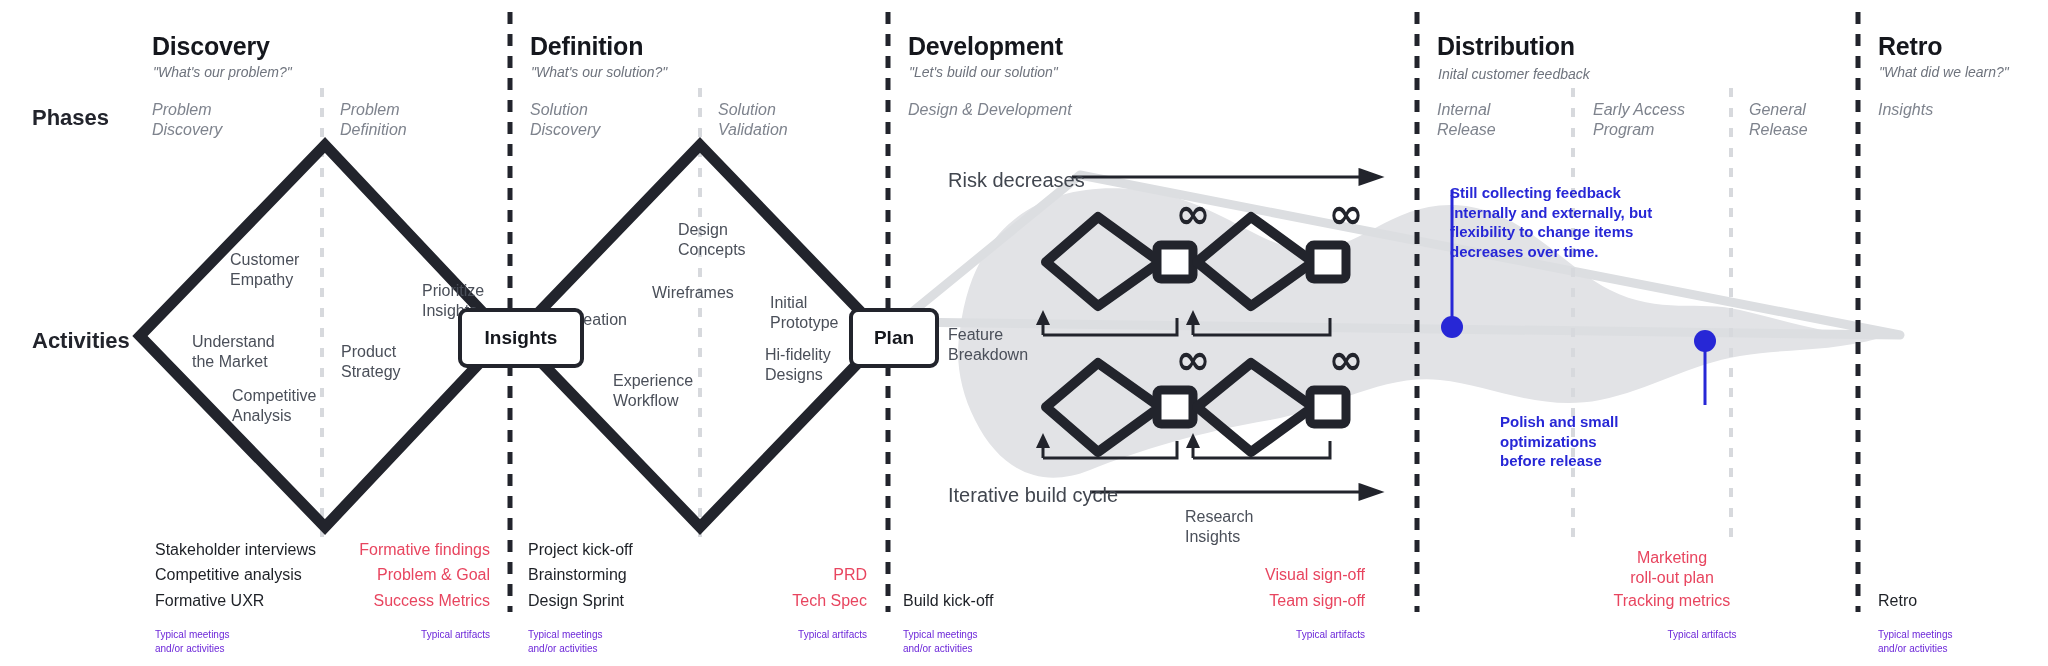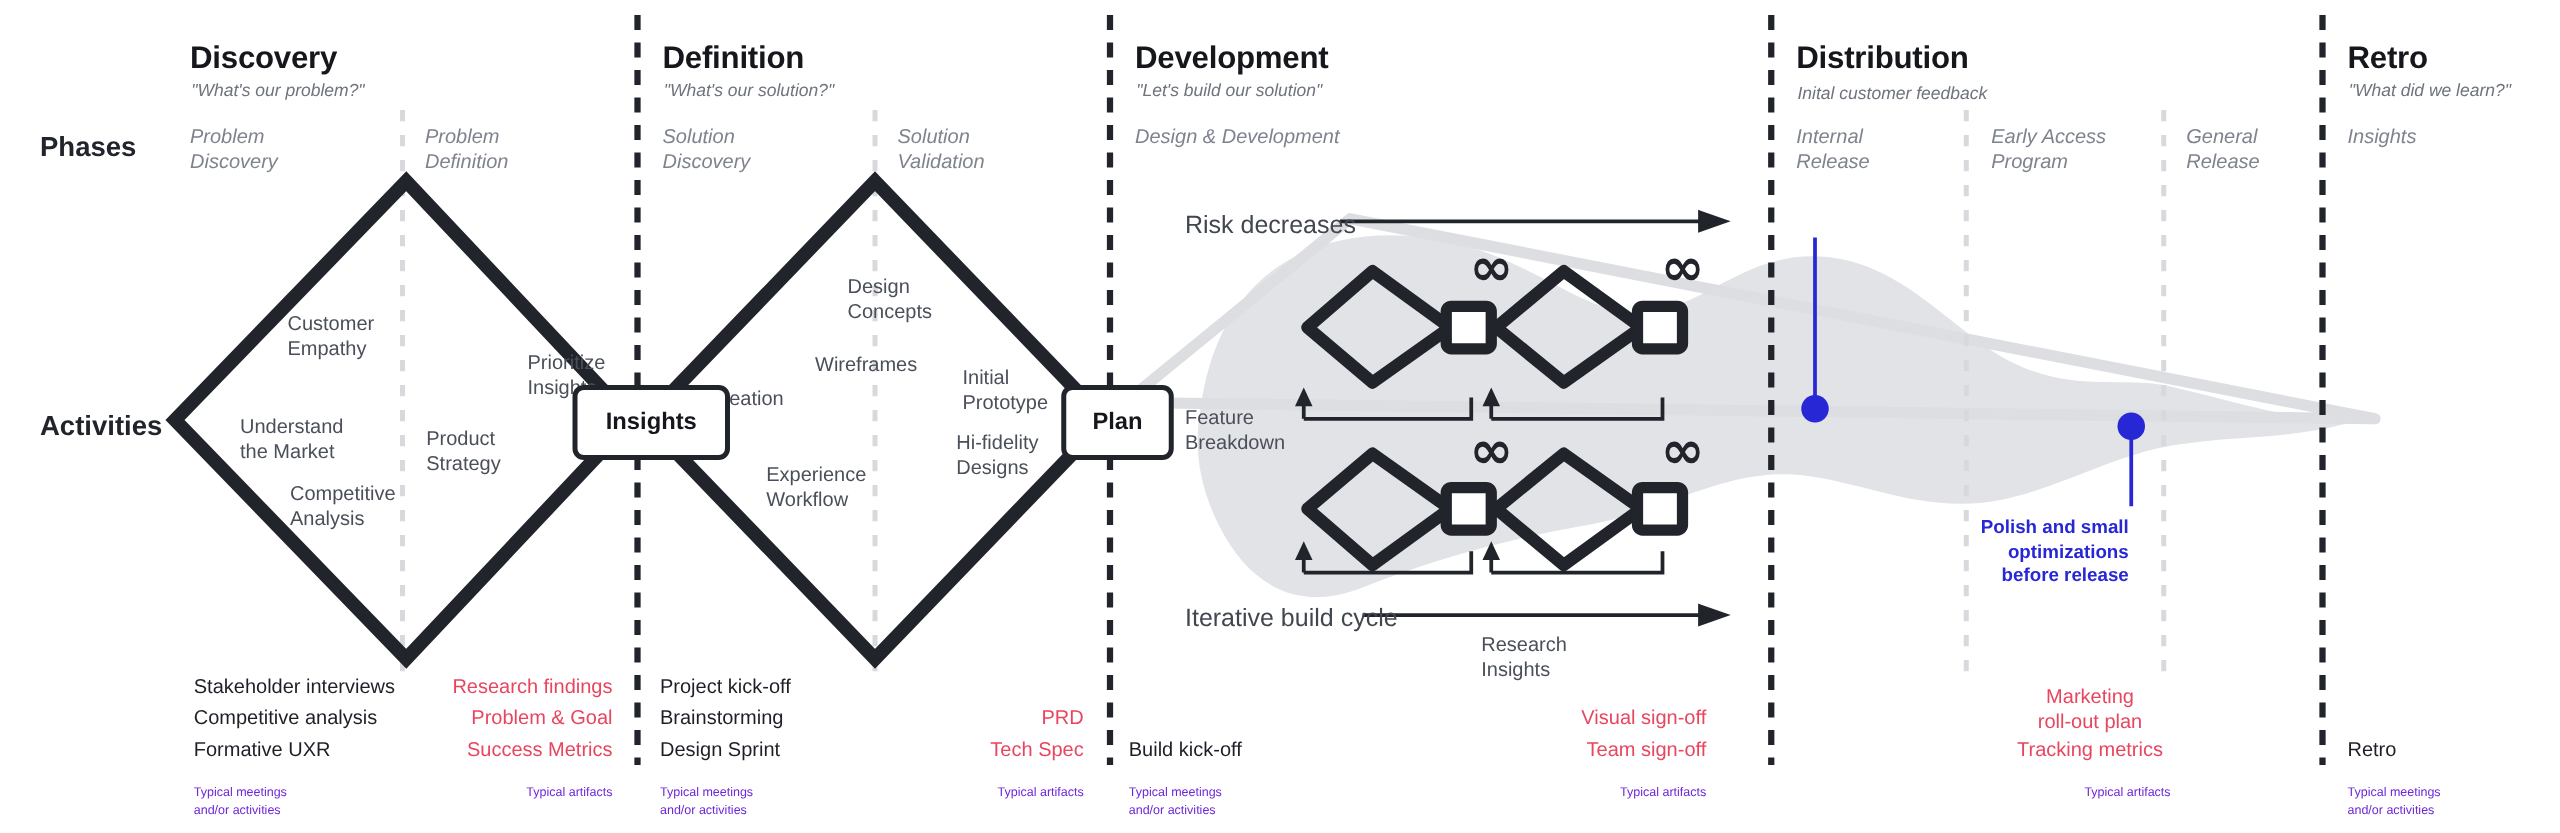--- a/index.html
+++ b/index.html
@@ -26,21 +26,21 @@
 
   .chip{
     position:absolute;z-index:6;background:#fff;border:4px solid #22242c;border-radius:9px;
     font-weight:bold;font-size:19px;color:#15171d;
     display:flex;align-items:center;justify-content:center;
   }
 
   .flow-label{font-size:20px;color:#41464f;}
 
   .annot{font-size:15px;color:#2727d6;font-weight:bold;line-height:1.3;}
-  .annot.right{text-align:right;}
+  .annot.right{}
 
   .bot{font-size:16px;color:#1d2026;}
   .bot.red{color:#e8455f;text-align:right;}
   .bot.red.center{text-align:center;}
   .caption{font-size:10px;color:#6d28d9;line-height:1.35;}
   .caption.right{text-align:right;}
   .caption.center{text-align:center;}
 </style>
 </head>
 <body>
@@ -173,21 +173,21 @@
   <div class="txt act" style="left:232px;top:386px;">Competitive
 Analysis</div>
   <div class="txt act" style="left:382px;top:281px;margin-left:40px;">Prioritize
 Insights</div>
   <div class="txt act" style="left:341px;top:342px;">Product
 Strategy</div>
 
   <div class="txt bot" style="left:155px;top:540px;">Stakeholder interviews</div>
   <div class="txt bot" style="left:155px;top:565px;">Competitive analysis</div>
   <div class="txt bot" style="left:155px;top:591px;">Formative UXR</div>
-  <div class="txt bot red" style="left:200px;top:540px;width:290px;">Research findings</div>
+  <div class="txt bot red" style="left:200px;top:540px;width:290px;">Formative findings</div>
   <div class="txt bot red" style="left:200px;top:565px;width:290px;">Problem &amp; Goal</div>
   <div class="txt bot red" style="left:200px;top:591px;width:290px;">Success Metrics</div>
   <div class="txt caption" style="left:155px;top:628px;">Typical meetings
 and/or activities</div>
   <div class="txt caption right" style="left:240px;top:628px;width:250px;">Typical artifacts</div>
 
   <div class="txt phase-title" style="left:530px;top:30px;">Definition</div>
   <div class="txt phase-sub" style="left:531px;top:64px;">"What's our solution?"</div>
   <div class="txt subphase" style="left:530px;top:100px;">Solution
 Discovery</div>
@@ -235,20 +235,24 @@
 
   <div class="txt phase-title" style="left:1437px;top:30px;">Distribution</div>
   <div class="txt phase-sub" style="left:1438px;top:66px;">Inital customer feedback</div>
   <div class="txt subphase" style="left:1437px;top:100px;">Internal
 Release</div>
   <div class="txt subphase" style="left:1593px;top:100px;">Early Access
 Program</div>
   <div class="txt subphase" style="left:1749px;top:100px;">General
 Release</div>
 
+  <div class="txt annot" style="left:1450px;top:183px;">Still collecting feedback
+internally and externally, but
+flexibility to change items
+decreases over time.</div>
   <div class="txt annot right" style="left:1500px;top:412px;width:203px;">Polish and small
 optimizations
 before release</div>
 
   <div class="txt bot red center" style="left:1530px;top:548px;width:284px;">Marketing
 roll-out plan</div>
   <div class="txt bot red center" style="left:1530px;top:591px;width:284px;">Tracking metrics</div>
   <div class="txt caption center" style="left:1590px;top:628px;width:224px;">Typical artifacts</div>
 
   <div class="txt phase-title" style="left:1878px;top:30px;">Retro</div>

